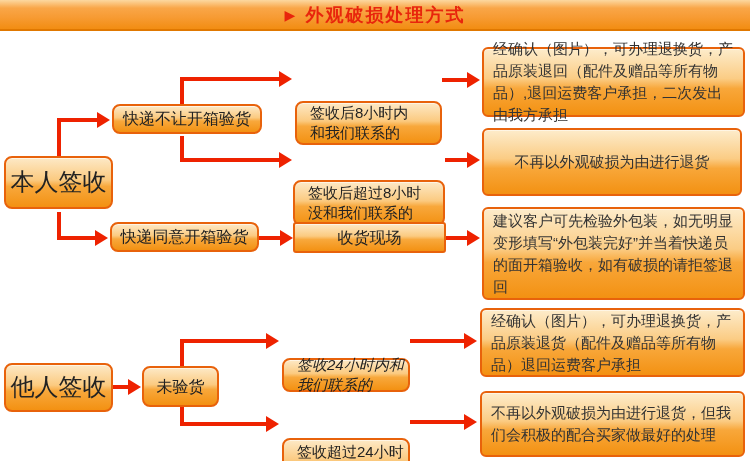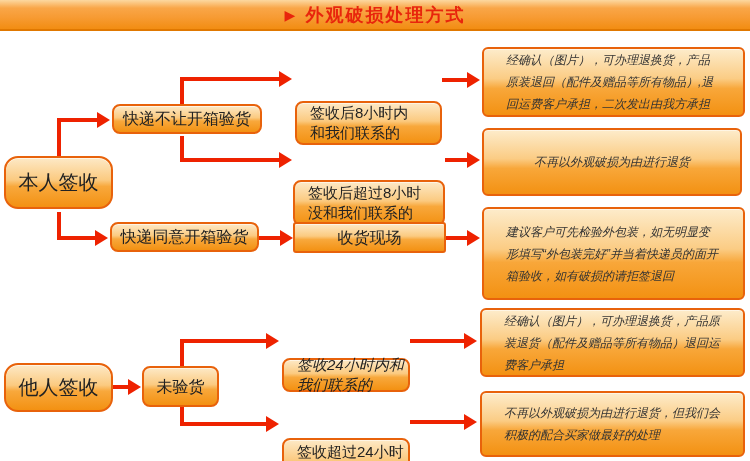--- a/index.html
+++ b/index.html
@@ -14,41 +14,41 @@
           color:#e8250c;font-size:18px;font-weight:bold;letter-spacing:2px;}
   #header .marker{font-size:14px;margin-right:10px;letter-spacing:0;}
 
   
   .node{position:absolute;box-sizing:border-box;
         border:2px solid #e8620b;border-radius:8px;
         background:linear-gradient(180deg,#fde9c6 0%,#fbca80 45%,#f8a83c 58%,#f39112 100%);
         box-shadow:inset 0 1px 0 rgba(255,255,255,.55);
         display:flex;align-items:center;justify-content:center;
         text-align:center;color:#222;white-space:pre-line;line-height:1.35;}
-  .node.big{border-radius:14px;font-size:20px;}
+  .node.big{border-radius:8px;font-size:24px;}
   .node.left-text{justify-content:flex-start;text-align:left;padding-left:13px;margin-top:42px;}
 
   #n-self  {left:4px;  top:156px;width:109px;height:53px;}
   #n-other {left:4px;  top:363px;width:109px;height:49px;}
   #n-noopen{left:112px;top:104px;width:150px;height:30px;font-size:16px;}
   #n-agree {left:110px;top:222px;width:149px;height:30px;font-size:16px;}
   #n-notins{left:142px;top:366px;width:77px; height:41px;font-size:16px;}
   #n-w8    {left:295px;top:59px; width:147px;height:44px;font-size:15px;}
   #n-o8    {left:293px;top:138px;width:152px;height:46px;font-size:15px;}
   #n-scene {left:293px;top:222px;width:153px;height:31px;font-size:16px;border-radius:3px;}
   #n-w24   {left:282px;top:316px;width:128px;height:34px;font-size:15px;font-style:italic;}
   #n-o24   {left:282px;top:396px;width:128px;height:49px;font-size:15px;}
 
   
   .outcome{position:absolute;box-sizing:border-box;
            border:2px solid #e8620b;border-radius:6px;
            background:linear-gradient(180deg,#fdeccb 0%,#fbcc84 45%,#f8a73a 60%,#f39112 100%);
            box-shadow:inset 0 1px 0 rgba(255,255,255,.5);
            display:flex;align-items:center;
-           padding:6px 22px;font-size:12px;line-height:22px;color:#333;font-style:italic;}
+           padding:6px 9px;font-size:15px;line-height:22px;color:#333;}
   #o-1{left:482px;top:47px; width:263px;height:70px;}
   #o-2{left:482px;top:128px;width:260px;height:68px;justify-content:center;text-align:center;}
   #o-3{left:482px;top:207px;width:263px;height:93px;}
   #o-4{left:480px;top:308px;width:265px;height:69px;}
   #o-5{left:480px;top:391px;width:265px;height:66px;}
 
   
   .line{position:absolute;background:#ee2200;}
   .arrow-r{position:absolute;width:0;height:0;
            border-top:8px solid transparent;border-bottom:8px solid transparent;

